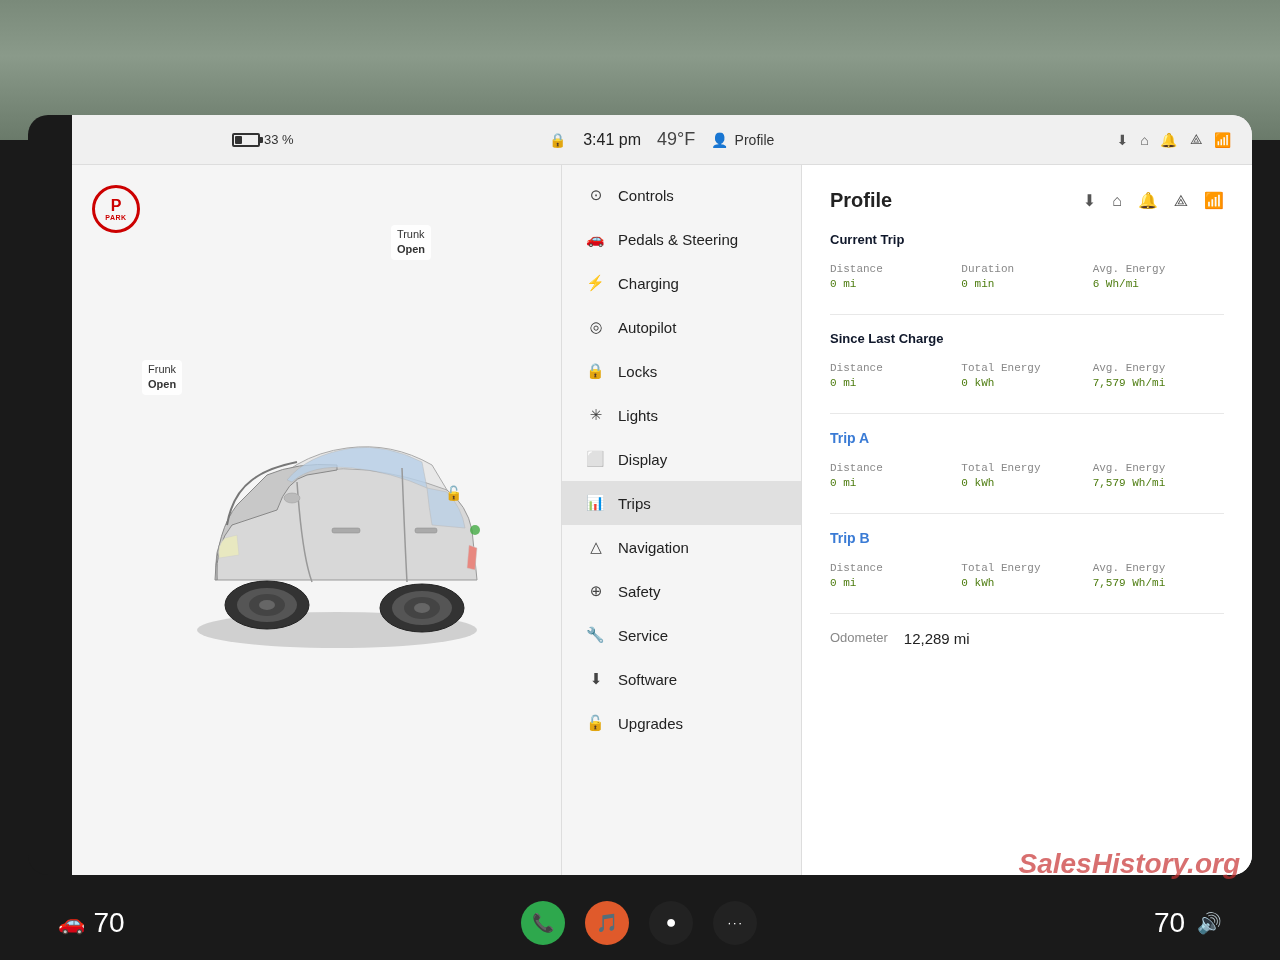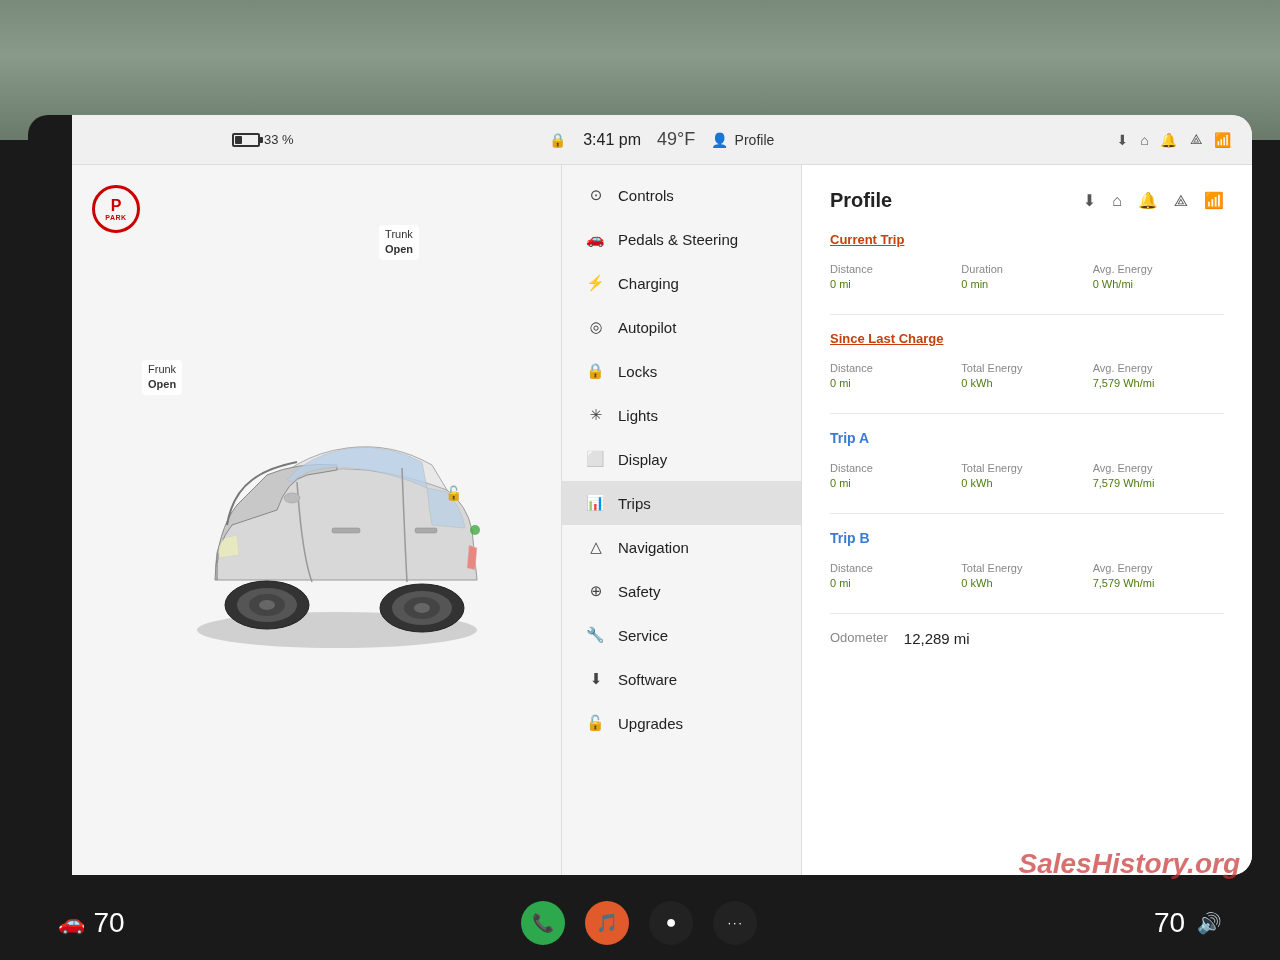--- a/index.html
+++ b/index.html
@@ -201,22 +201,21 @@
       background: rgba(255,255,255,0.9);
       border-radius: 4px;
       padding: 2px 6px;
       font-size: 11px;
       color: #333;
       line-height: 1.4;
     }
 
     .trunk-label {
       top: 60px;
-      right: 142px;
-      text-align: center;
+      right: 130px;
     }
 
     .frunk-label {
       top: 195px;
       left: 70px;
     }
 
     
     .menu-panel {
       width: 240px;
@@ -278,29 +277,29 @@
 
     .profile-icon-btn {
       font-size: 16px;
       color: #555;
       cursor: pointer;
     }
 
     .section-title {
       font-size: 13px;
       font-weight: 600;
-      color: #c2410c;
+      color: #0f172a;
       margin-bottom: 12px;
-      text-decoration: underline;
     }
 
     .stats-grid {
       display: grid;
       grid-template-columns: 1fr 1fr 1fr;
       margin-bottom: 20px;
+      font-family: Liberation Mono, monospace;
     }
 
     .stat-item {
       padding: 4px 0;
     }
 
     .stat-label {
       font-size: 11px;
       color: #888;
       margin-bottom: 3px;
@@ -612,21 +611,21 @@
           <div class="stat-item">
             <div class="stat-label">Distance</div>
             <div class="stat-value">0 mi</div>
           </div>
           <div class="stat-item">
             <div class="stat-label">Duration</div>
             <div class="stat-value">0 min</div>
           </div>
           <div class="stat-item">
             <div class="stat-label">Avg. Energy</div>
-            <div class="stat-value">0 Wh/mi</div>
+            <div class="stat-value">6 Wh/mi</div>
           </div>
         </div>
 
         <div class="divider"></div>
 
         <div class="section-title">Since Last Charge</div>
         <div class="stats-grid">
           <div class="stat-item">
             <div class="stat-label">Distance</div>
             <div class="stat-value">0 mi</div>

